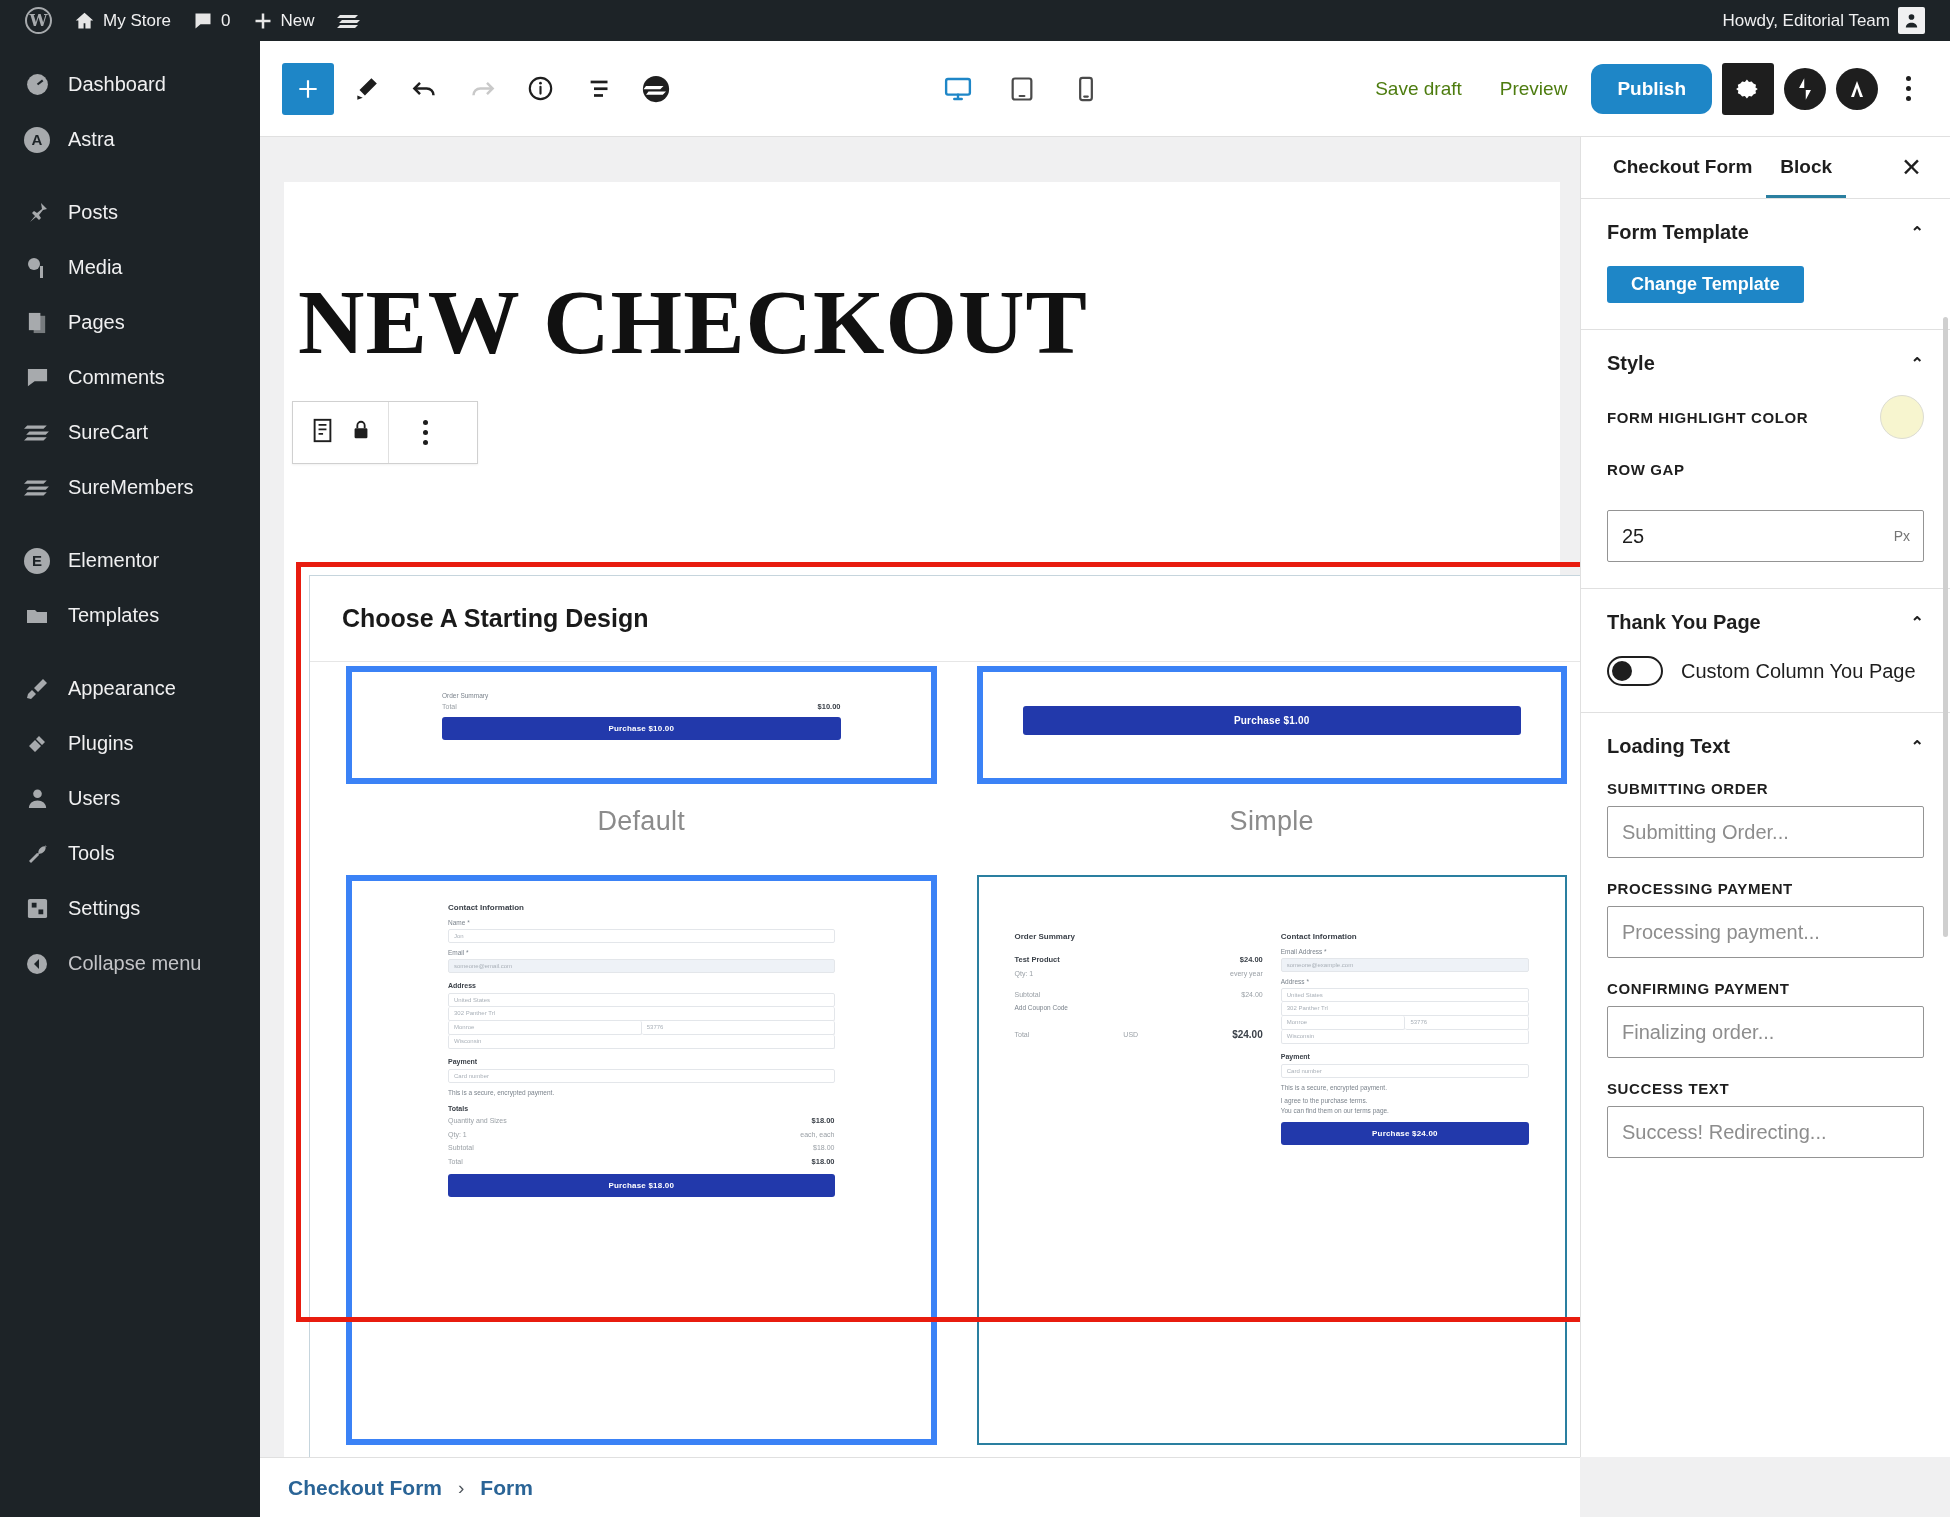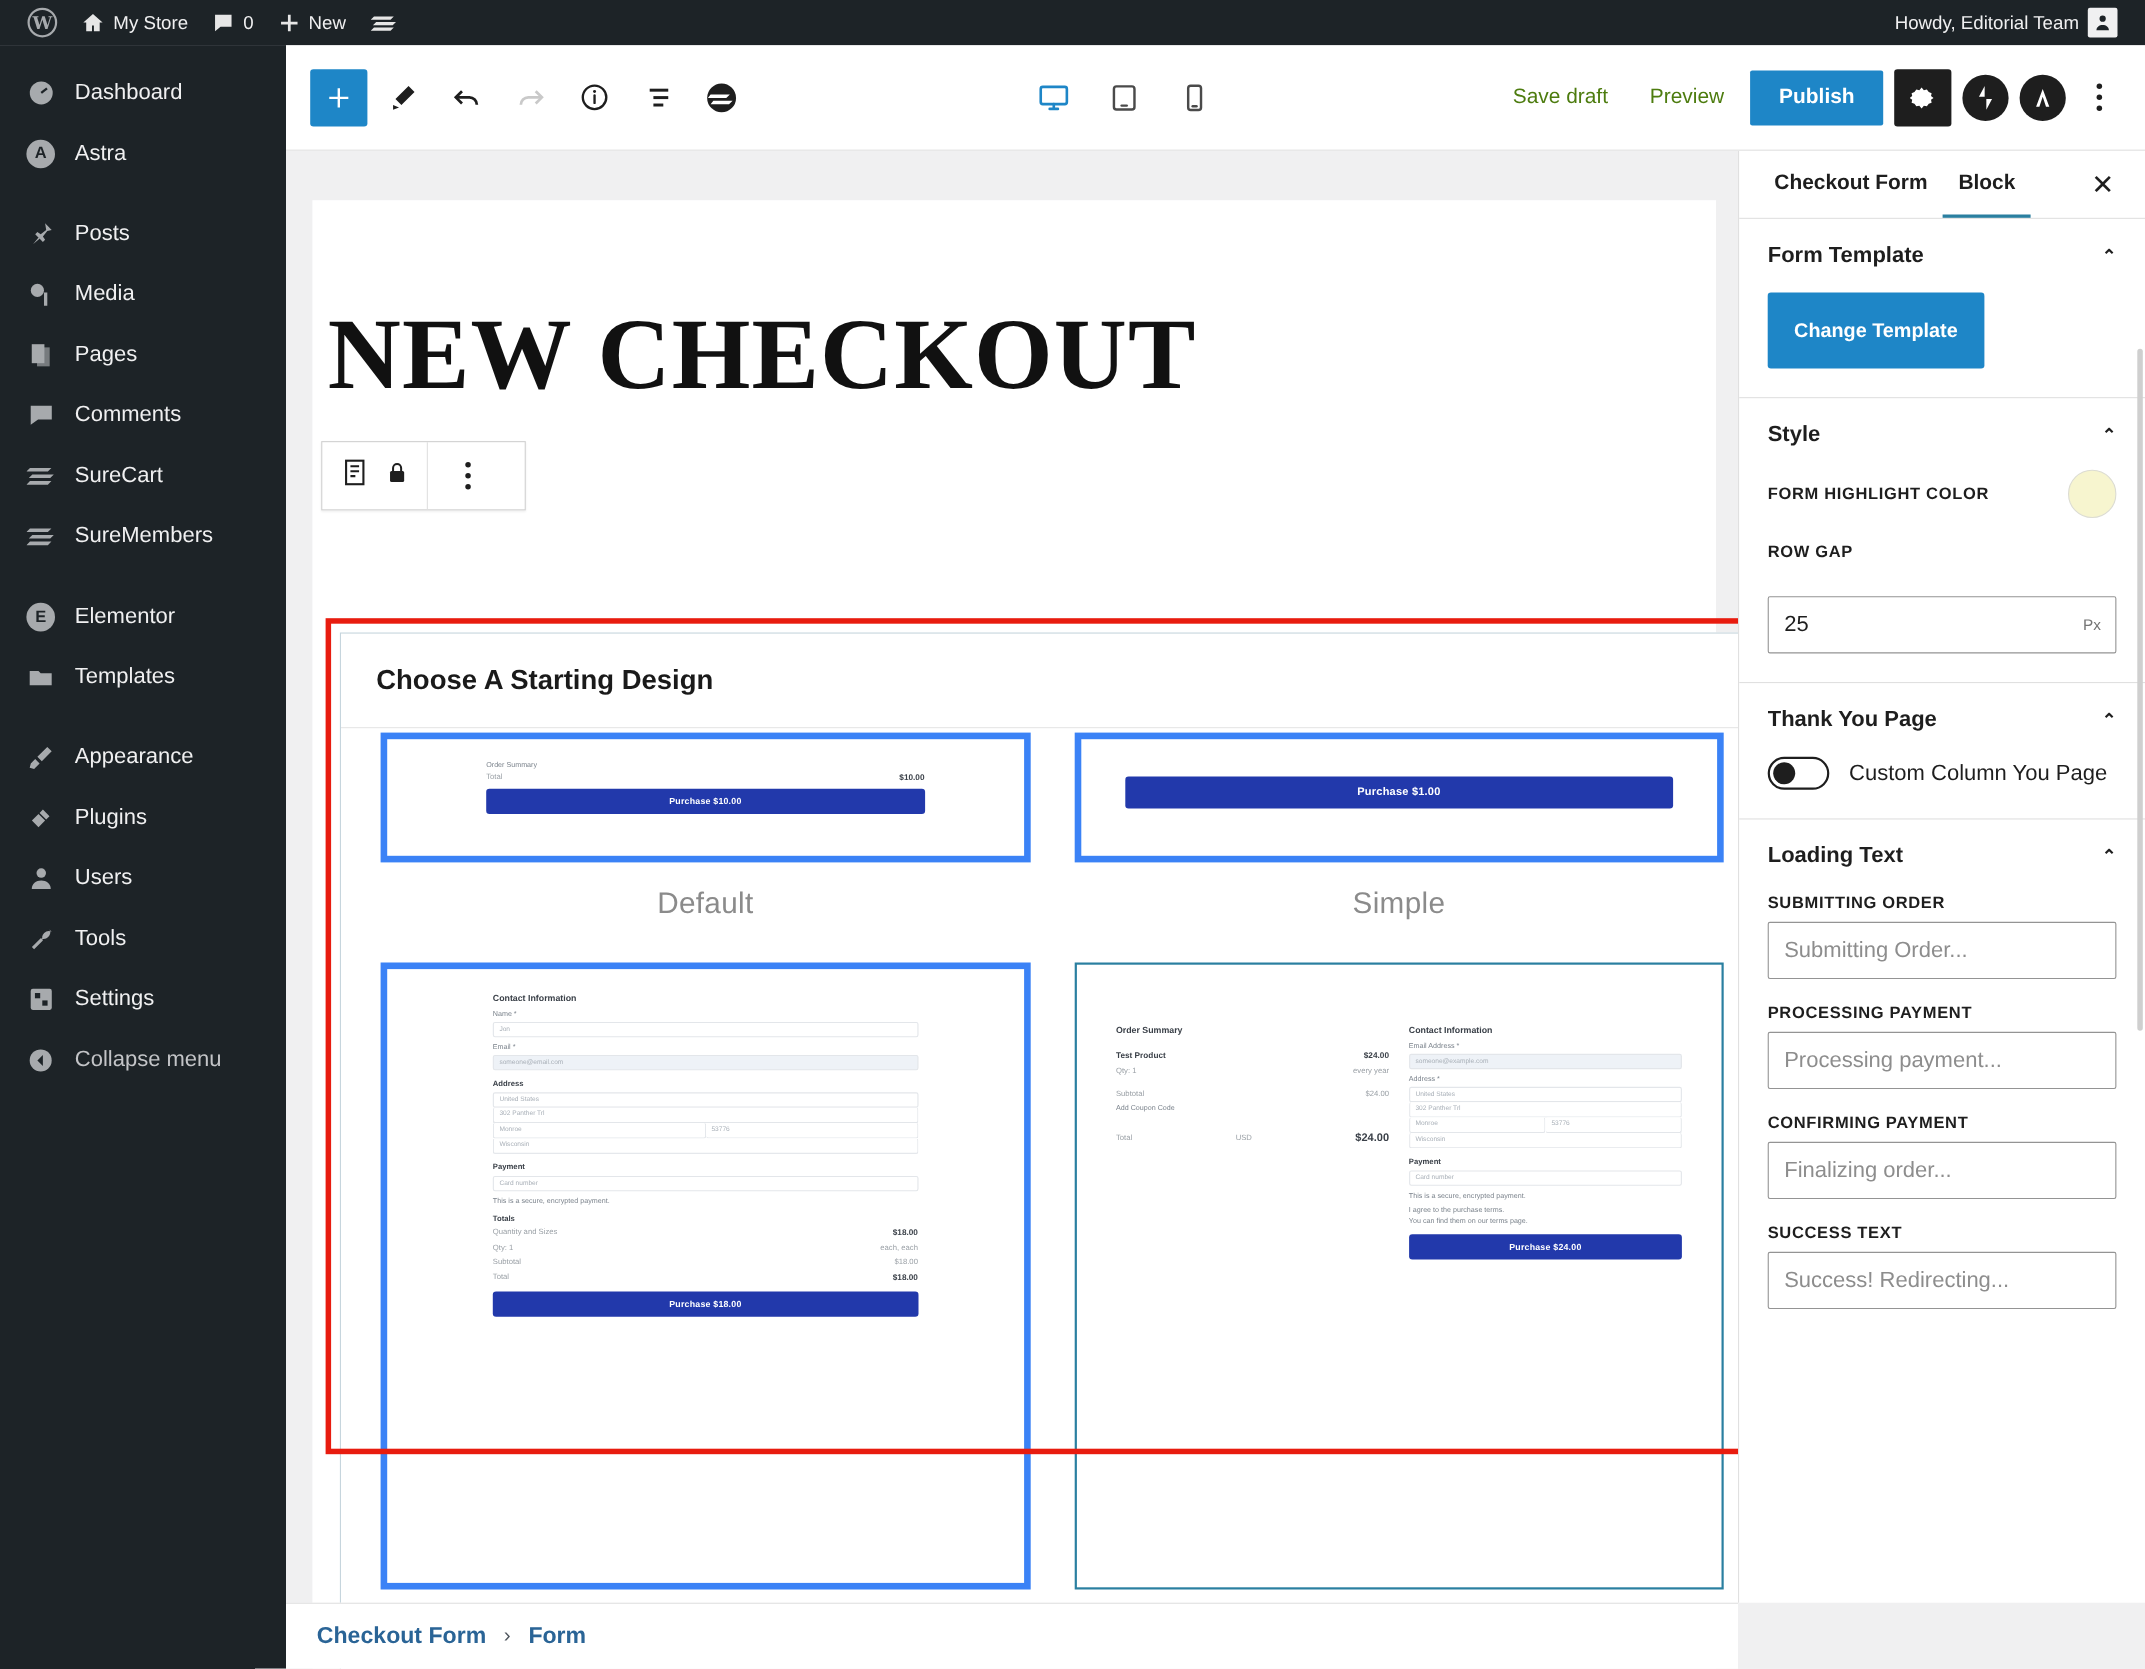--- a/index.html
+++ b/index.html
@@ -86,21 +86,21 @@
   .tool-btn.device-active { color: #1e86c7; }
   .tool-btn svg { display: block; }
 
   .link-btn {
     background: transparent; border: none; cursor: pointer;
     font-size: 19px; color: #4d7c0f; padding: 10px 14px;
     font-family: "Liberation Sans", sans-serif;
   }
   .publish-btn {
     background: #1e86c7; color: #fff; border: none; cursor: pointer;
-    font-size: 19px; font-weight: bold; padding: 14px 26px; border-radius: 2px;
+    font-size: 19px; font-weight: bold; padding: 14px 26px; border-radius: 12px;
     font-family: "Liberation Sans", sans-serif;
   }
   .settings-sq {
     width: 52px; height: 52px; background: #1e1e1e; color: #fff;
     display: flex; align-items: center; justify-content: center;
     border-radius: 3px; cursor: pointer; font-size: 26px;
   }
   .round-icon {
     width: 42px; height: 42px; border-radius: 50%; background: #1e1e1e;
     color: #fff; display: flex; align-items: center; justify-content: center;
@@ -209,21 +209,21 @@
   .sp-x { margin-left: auto; font-size: 25px; color: #1e1e1e; cursor: pointer; padding: 6px 10px; }
 
   .sp-section { border-bottom: 1px solid #e0e0e0; padding: 22px 26px 26px; }
   .sp-sec-head {
     display: flex; align-items: center; justify-content: space-between;
     font-size: 20px; font-weight: bold; color: #1e1e1e; cursor: pointer;
   }
   .chev { font-size: 16px; color: #1e1e1e; }
   .sp-btn-blue {
     margin-top: 22px; background: #1e86c7; color: #fff; border: none;
-    font-size: 18px; font-weight: bold; padding: 24px 24px; border-radius: 3px;
+    font-size: 18px; font-weight: bold; padding: 8px 24px; border-radius: 3px;
     cursor: pointer; font-family: "Liberation Sans", sans-serif;
   }
   .sp-field-label {
     font-size: 15px; font-weight: bold; letter-spacing: .6px;
     color: #1e1e1e; text-transform: uppercase; margin: 22px 0 9px;
   }
   .sp-row-between { display: flex; align-items: center; justify-content: space-between; }
   .swatch {
     width: 44px; height: 44px; border-radius: 50%;
     border: 1px solid #dcdcd2; cursor: pointer;

